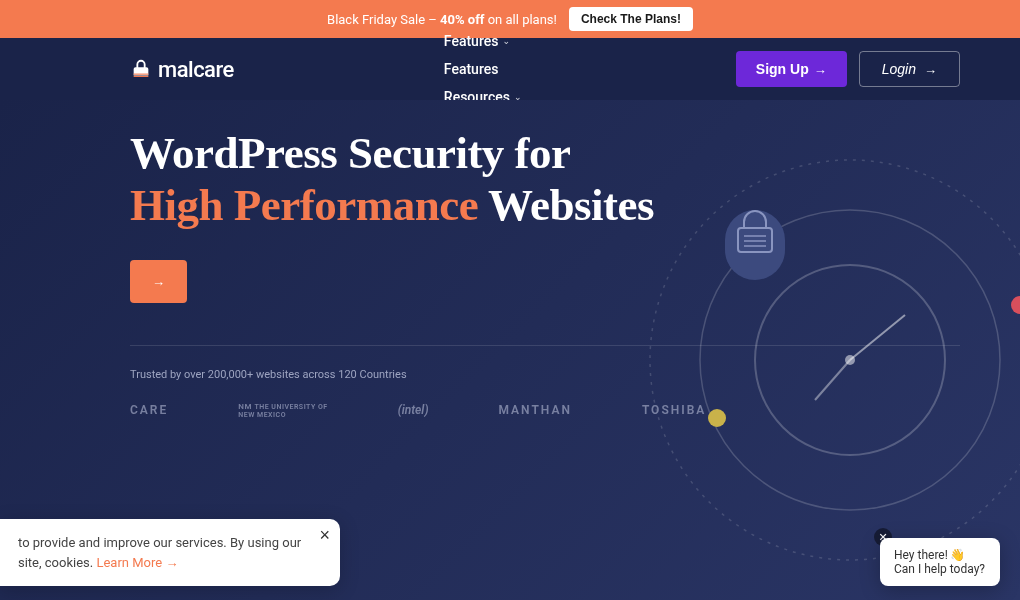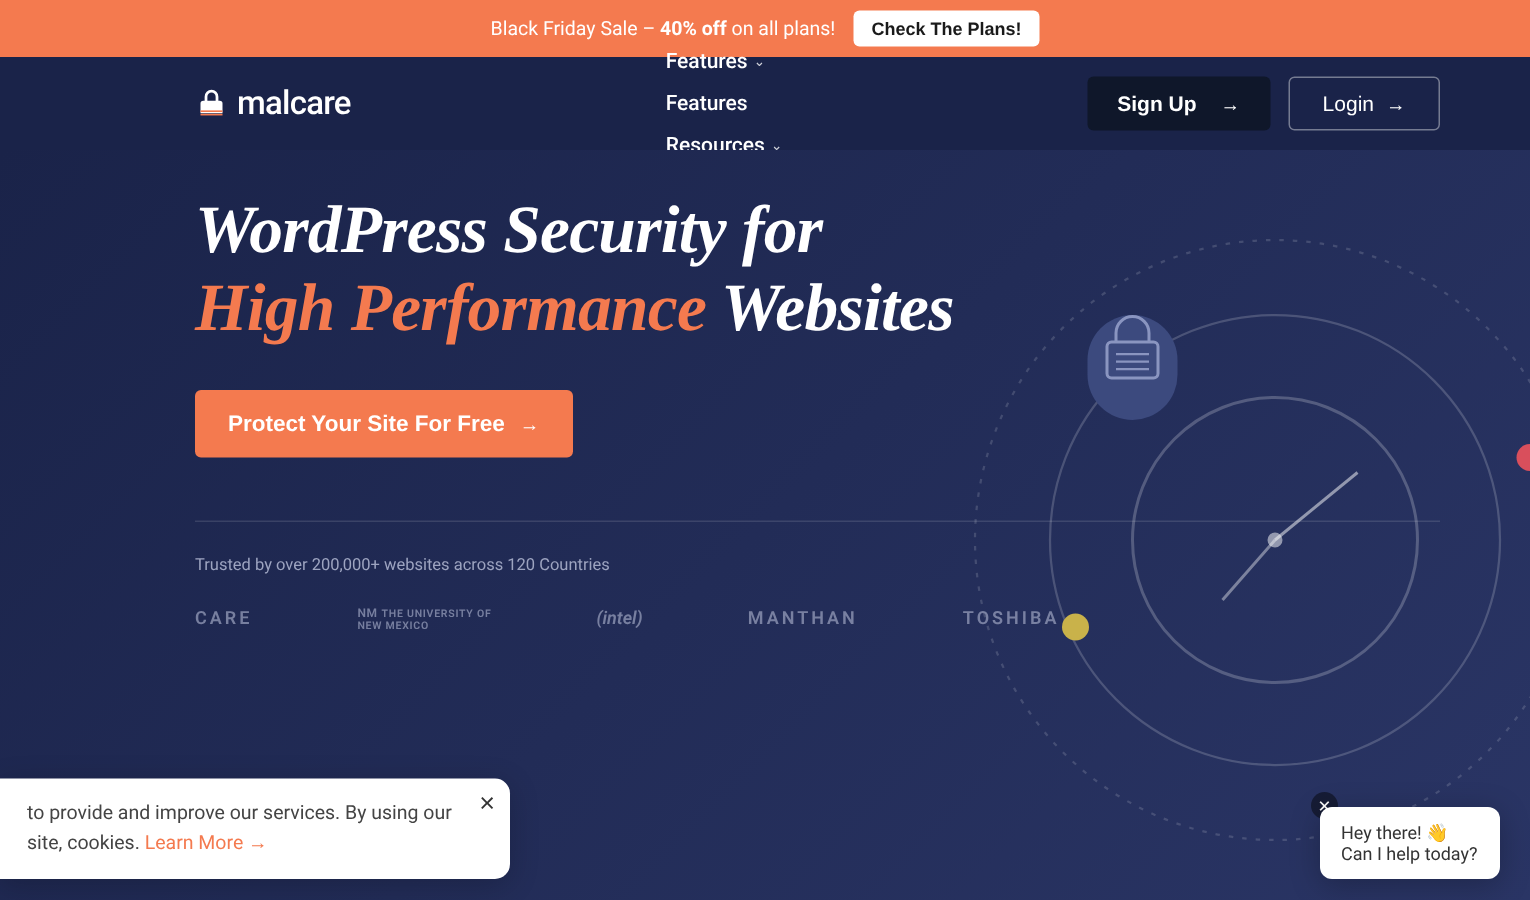--- a/index.html
+++ b/index.html
@@ -8,25 +8,25 @@
 .promo-bar .pct { font-weight: 700; }
 .promo-btn { background: #fff; color: #1a1a1a; border: none; padding: 5px 12px; border-radius: 4px; font-size: 12px; font-weight: 600; cursor: pointer; }
 .nav { height: 62px; display: flex; align-items: center; padding: 0 60px 0 130px; }
 .logo { display: flex; align-items: center; gap: 6px; color: #fff; font-size: 22px; font-weight: 500; letter-spacing: -0.5px; }
 .logo-icon { width: 22px; height: 22px; position: relative; }
 .logo-icon svg { width: 100%; height: 100%; }
 .nav-links { display: flex; gap: 12px; margin-left: 210px; flex-direction: column; }
 .nav-link { color: #fff; font-size: 14px; font-weight: 500; cursor: pointer; display: flex; align-items: center; gap: 4px; }
 .chev { font-size: 9px; opacity: 0.8; }
 .nav-btns { margin-left: auto; display: flex; gap: 12px; }
-.btn-signup { background: #0f172a; color: #fff; border: none; padding: 9px 20px; border-radius: 4px; font-size: 14px; font-weight: 600; cursor: pointer; display: flex; align-items: center; gap: 16px; }
-.btn-login { background: transparent; color: #fff; border: 1px solid rgba(255,255,255,0.4); padding: 9px 22px; border-radius: 4px; font-size: 14px; font-weight: 500; cursor: pointer; display: flex; align-items: flex-end; gap: 8px; }
+.btn-signup { background: #6d28d9; color: #fff; border: none; padding: 9px 20px; border-radius: 4px; font-size: 14px; font-weight: 600; cursor: pointer; display: flex; align-items: center; gap: 5px; }
+.btn-login { background: transparent; color: #fff; border: 1px solid rgba(255,255,255,0.4); padding: 9px 22px; border-radius: 4px; font-size: 14px; font-weight: 500; cursor: pointer; display: flex; align-items: flex-end; gap: 8px; font-style: italic; }
 .arrow { font-size: 13px; }
 .hero { padding: 28px 60px 0 130px; position: relative; background: linear-gradient(135deg, #1a2349 0%, #2a3565 100%); min-height: 500px; }
-.hero h1 { font-family: Georgia, serif; font-size: 45px; font-weight: 700; line-height: 1.15; color: #fff; letter-spacing: -0.5px; font-style: italic; }
+.hero h1 { font-family: Georgia, serif; font-size: 45px; font-weight: 700; line-height: 1.15; color: #fff; letter-spacing: -0.5px; }
 .hero h1 .accent { color: #f47a4f; }
 .hero-desc { color: #c8cde0; font-size: 15px; line-height: 1.6; margin-top: 20px; max-width: 560px; }
 .btn-cta { background: #f47a4f; color: #fff; border: none; padding: 14px 22px; border-radius: 4px; font-size: 15px; font-weight: 600; cursor: pointer; display: inline-flex; align-items: center; gap: 10px; margin-top: 28px; }
 .nocredit { color: #b8bdd4; font-size: 11px; margin-top: 14px; }
 .trusted-sep { border-top: 1px solid rgba(255,255,255,0.12); margin-top: 42px; padding-top: 22px; }
 .trusted-txt { color: #9da4c0; font-size: 11px; }
 .logos-row { display: flex; gap: 70px; margin-top: 22px; color: #9da4c0; font-size: 12px; letter-spacing: 2px; font-weight: 600; }
 .logos-row .lg { opacity: 0.7; }
 .orbit { position: absolute; right: -40px; top: 50px; width: 420px; height: 420px; pointer-events: none; }
 .orbit svg { width: 100%; height: 100%; }
@@ -103,21 +103,20 @@
       <line x1="104" y1="91" x2="126" y2="91" stroke="#8a95c0" stroke-width="1.5"></line>
       <line x1="104" y1="96" x2="126" y2="96" stroke="#8a95c0" stroke-width="1.5"></line>
     </svg>
   </div>
 
   <h1>
     <span>WordPress Security for</span><br>
     <span class="accent">High Performance</span><span> Websites</span>
   </h1>
   <button class="btn-cta">
-      <span>Protect Your Site For Free</span>
       <span class="arrow">→</span>
     </button>
 
   <div class="trusted-sep">
     <div class="trusted-txt">Trusted by over 200,000+ websites across 120 Countries</div>
     <div class="logos-row">
       <span class="lg">CARE</span>
       <span class="lg" style="font-size:8px; line-height:1.1; letter-spacing:0.5px;">NM <span style="font-size:7px;">THE UNIVERSITY OF<br>NEW MEXICO</span></span>
       <span class="lg" style="letter-spacing:0; text-transform:lowercase; font-style:italic;">(intel)</span>
       <span class="lg">MANTHAN</span>

